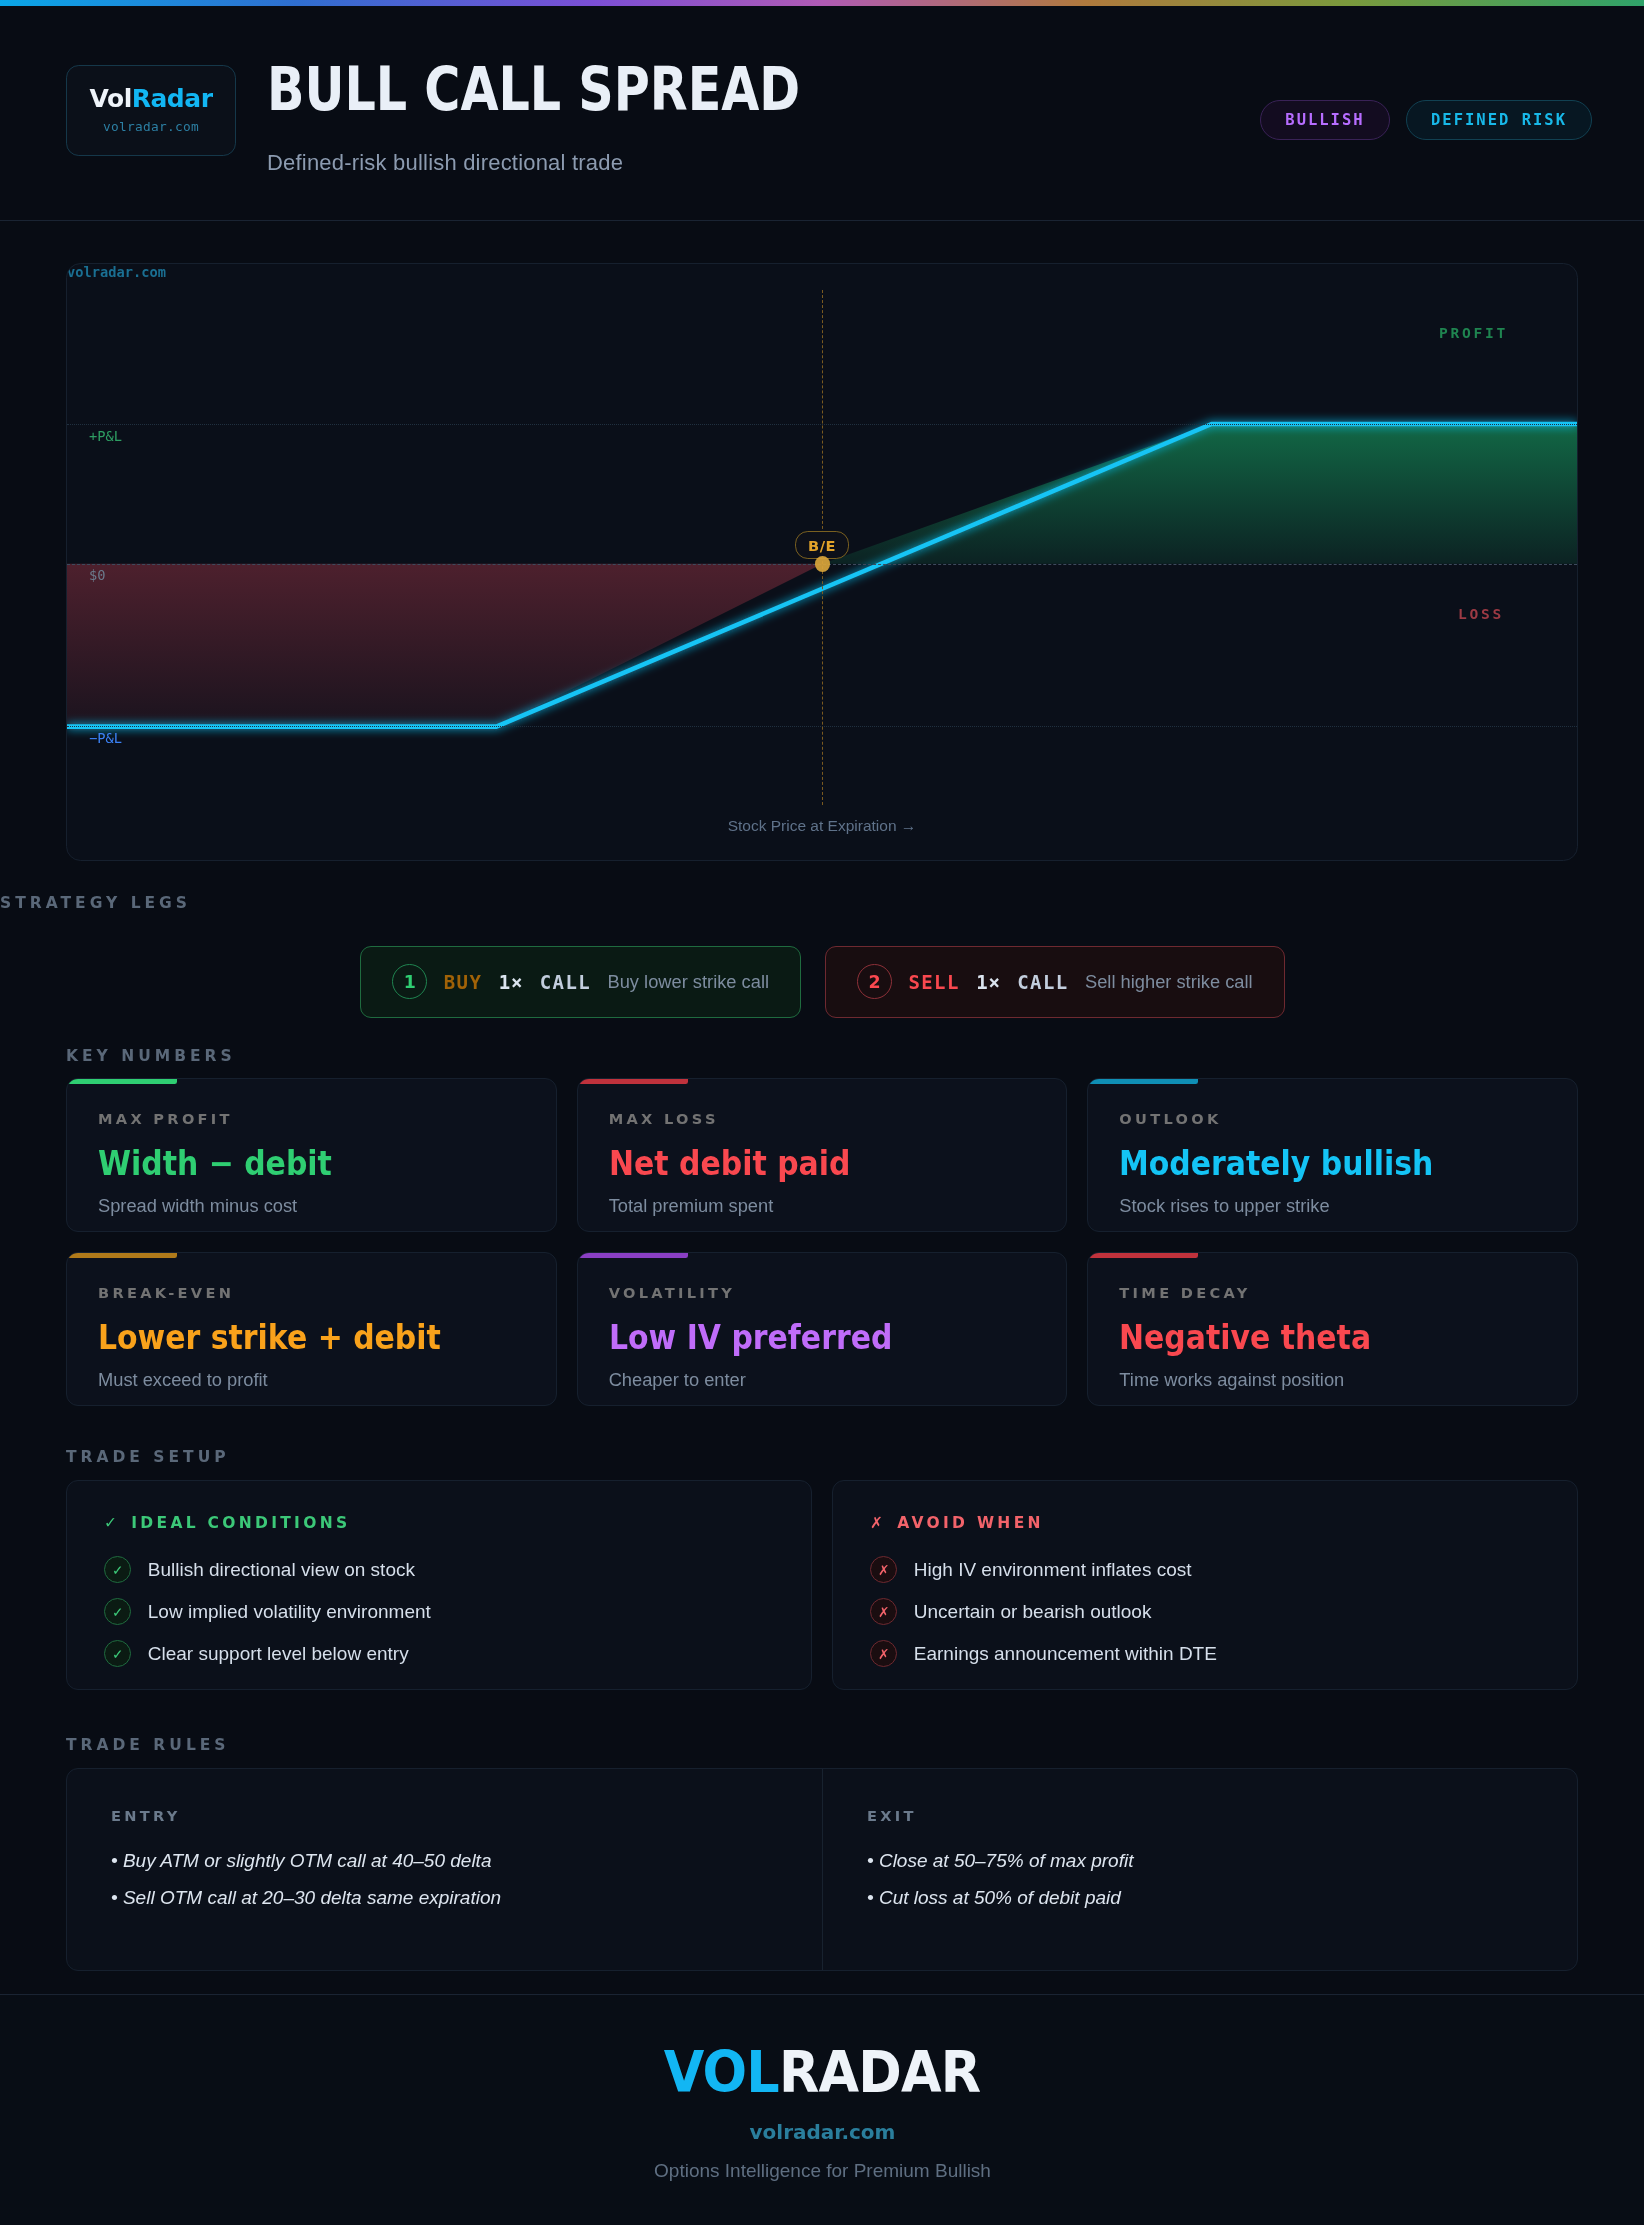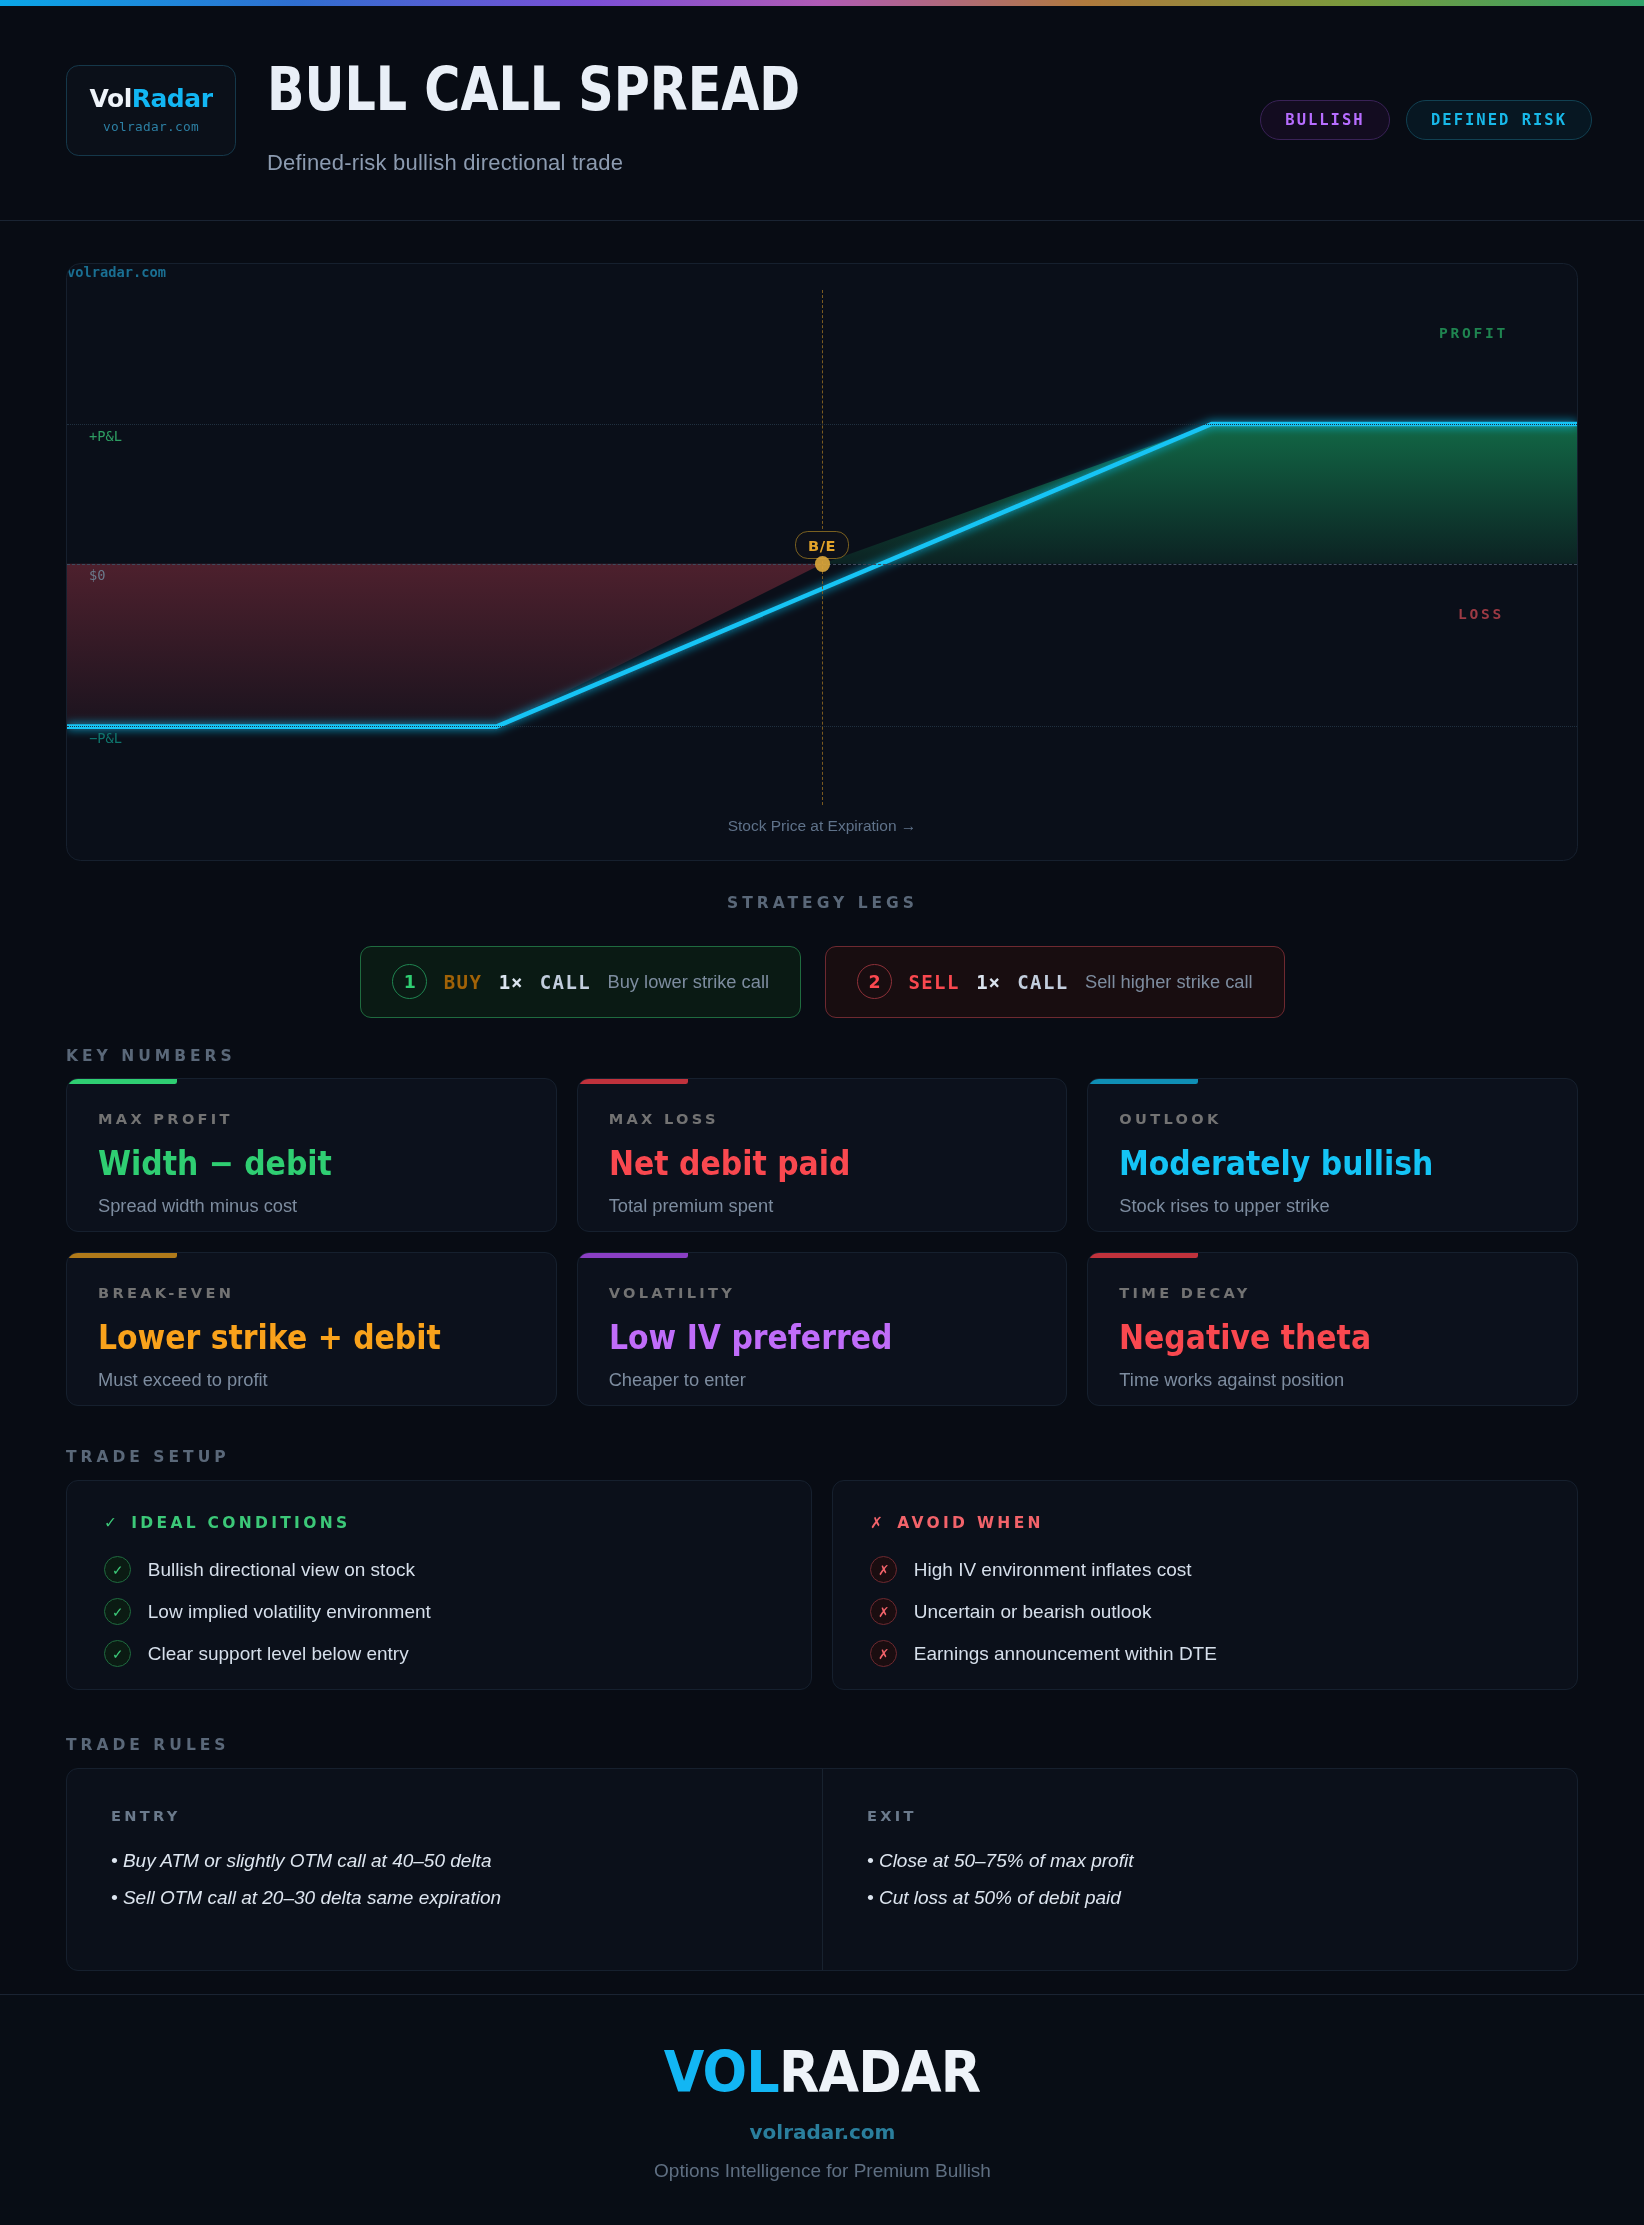--- a/index.html
+++ b/index.html
@@ -62,21 +62,21 @@
   .chart-inner { position: absolute; inset: 0; }
   .zero-line { position: absolute; left: 0; right: 0; top: 300px; height: 0;
                border-top: 0.9px dashed #3e4a5c; }
   .ppl-line { position: absolute; left: 0; right: 0; top: 160px; height: 0;
               border-top: 0.9px dotted #20303f; }
   .npl-line { position: absolute; left: 0; right: 0; top: 462px; height: 0;
               border-top: 0.9px dotted #20303f; }
   .ax-label { position: absolute; font-family: "DejaVu Sans Mono", monospace; font-size: 13.7px; margin-top: 12px; }
   .lbl-ppl { left: 22px; top: 152px; color: #2e9e63; }
   .lbl-zero { left: 22px; top: 291px; color: #6b7a8c; }
-  .lbl-npl { left: 22px; top: 454px; color: #0f766e; }
+  .lbl-npl { left: 22px; top: 454px; color: #3b82f6; }
   .lbl-profit { right: 69px; top: 48px; color: #1f8450; font-size: 14.6px; letter-spacing: 2.7px; font-weight: 700; }
   .lbl-loss { right: 73px; top: 329px; color: #9c3a44; font-size: 14.6px; letter-spacing: 2.7px; font-weight: 700; }
   .lbl-site { right: 55px; top: 349px; color: #1a6f92; font-family: "DejaVu Sans Mono", monospace;
               font-size: 13.7px; font-weight: 700; }
   .be-vline { position: absolute; left: 50%; top: 25.6px; bottom: 55px; width: 0;
               border-left: 1.8px dashed #7a5a20; }
   .be-tag {
     position: absolute; left: 50%; top: 267px; transform: translateX(-50%);
     background: #0d1019; border: 1.8px solid #7a6020; color: #e3a42a;
     border-radius: 12.8px; padding: 4.6px 12px; font-size: 14.6px; font-weight: 700;
@@ -237,21 +237,21 @@
       <div class="lbl-site">volradar.com</div>
 
       <div class="be-vline"></div>
       <div class="be-tag">B/E</div>
       <div class="be-dot"></div>
 
       <div class="xaxis-label">Stock Price at Expiration →</div>
     </div>
   </div>
 
-  <div class="sec-label" style="left:0;width:1645px;text-align:center;top:894px">STRATEGY LEGS</div>
+  <div class="sec-label" style="left:0;width:1645px;top:894px">STRATEGY LEGS</div>
 
   <div class="legs">
     <div class="leg leg-buy">
       <div class="leg-num">1</div>
       <div class="leg-act">BUY</div>
       <div class="leg-qty">1×</div>
       <div class="leg-type">CALL</div>
       <div class="leg-desc">Buy lower strike call</div>
     </div>
     <div class="leg leg-sell">

